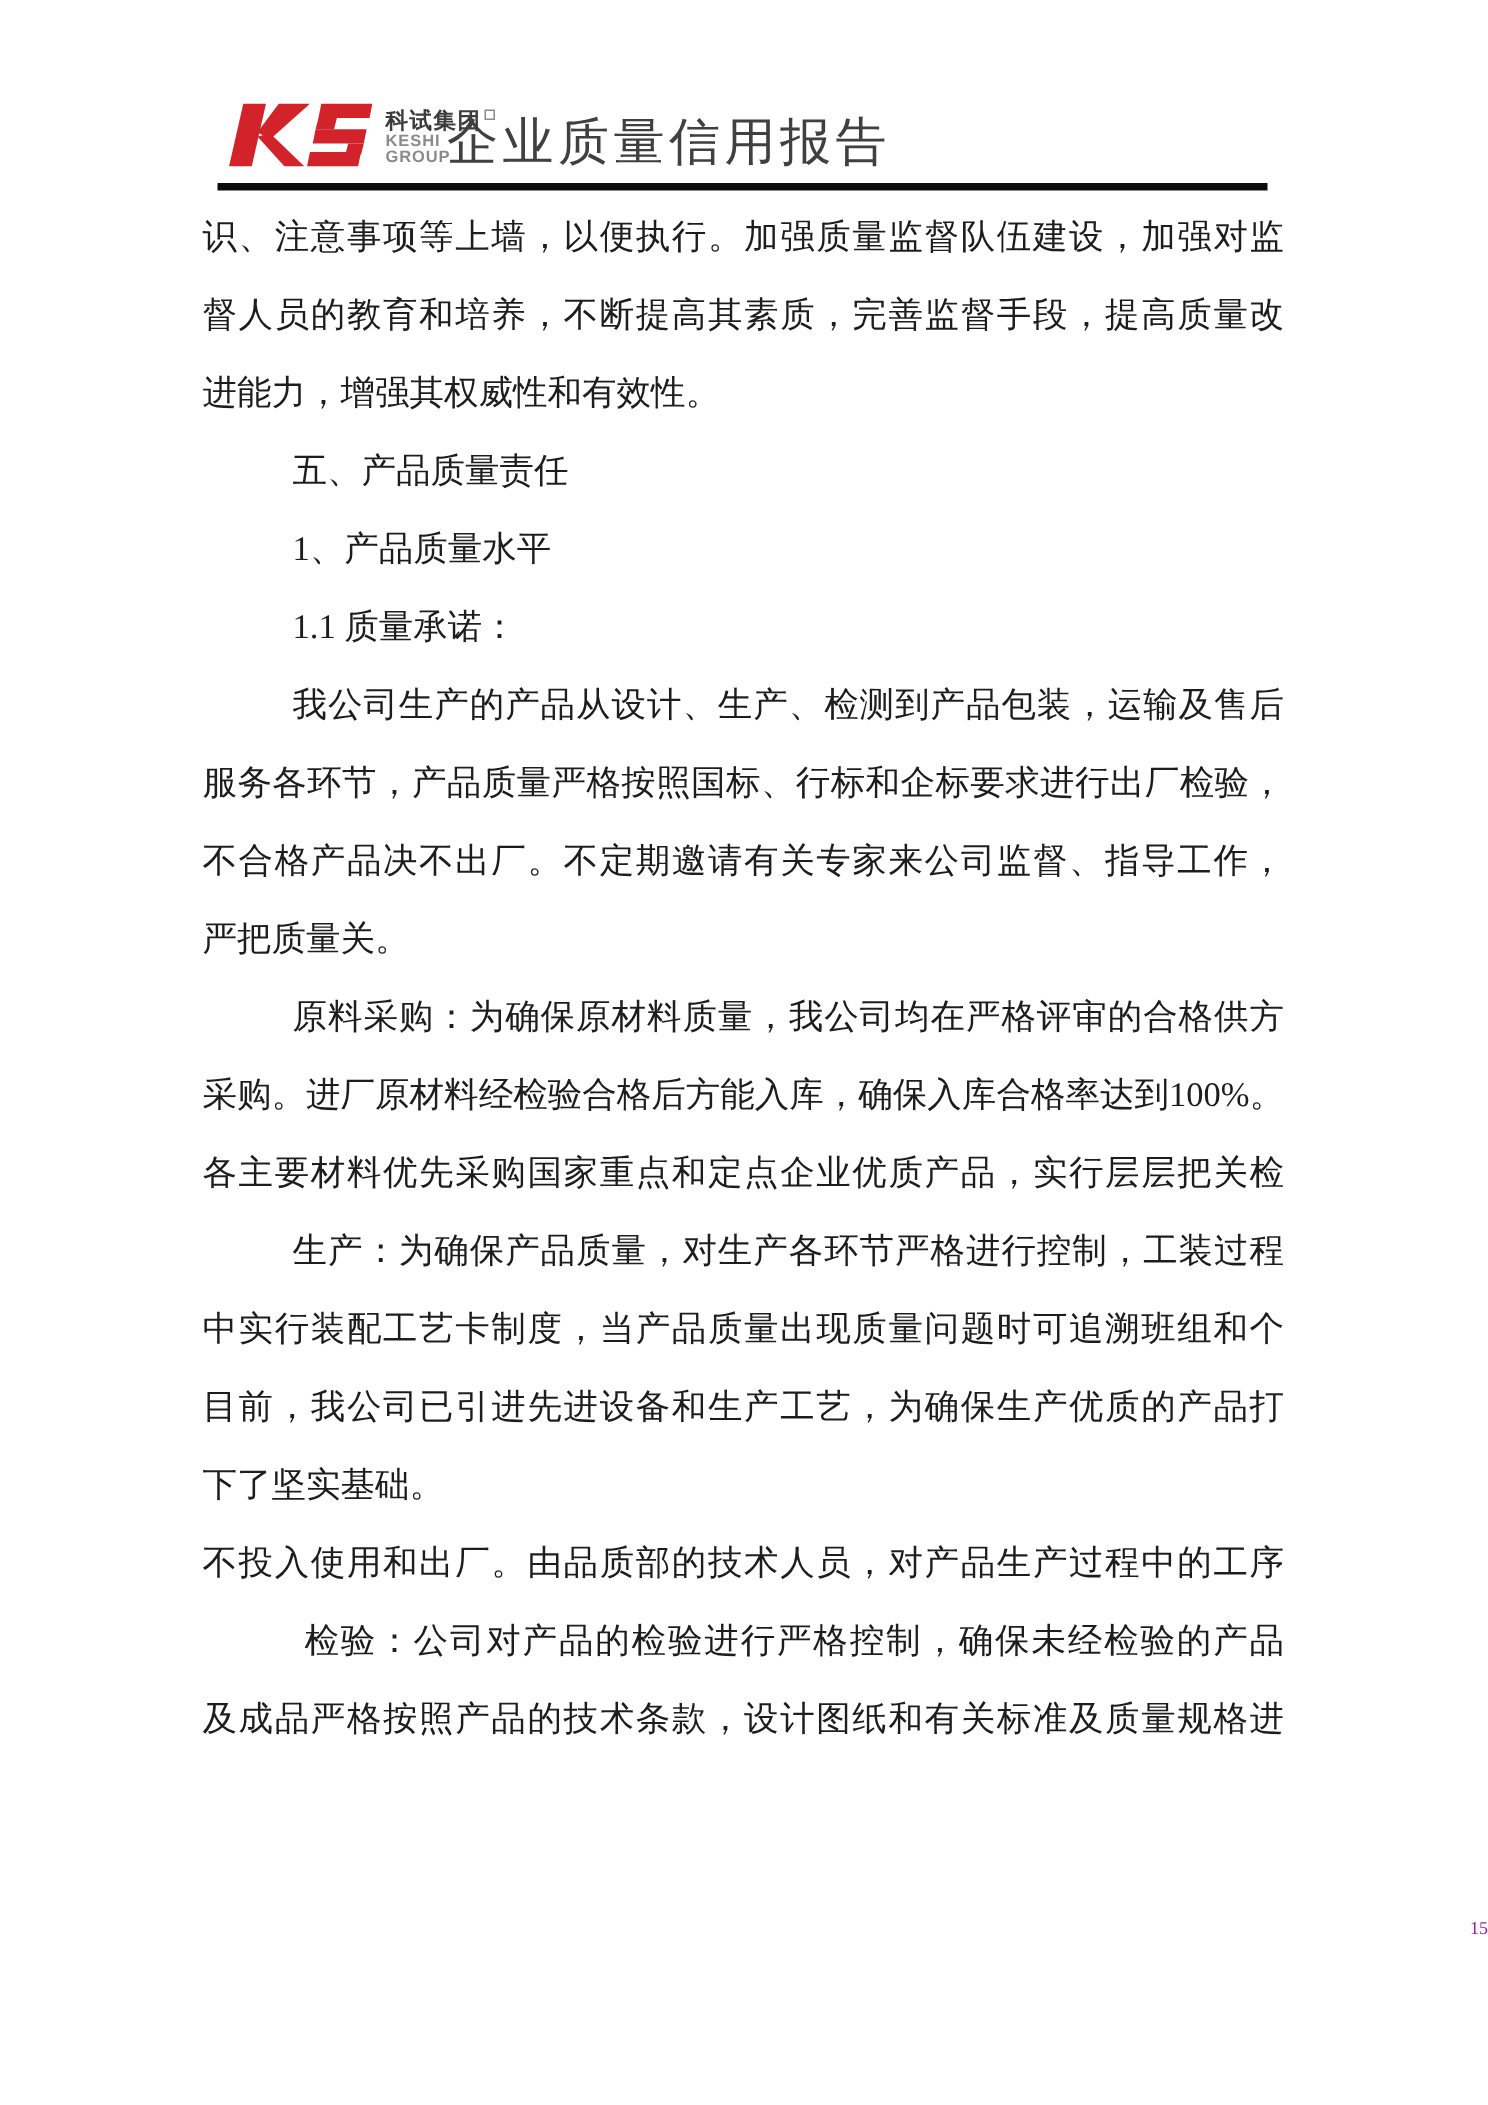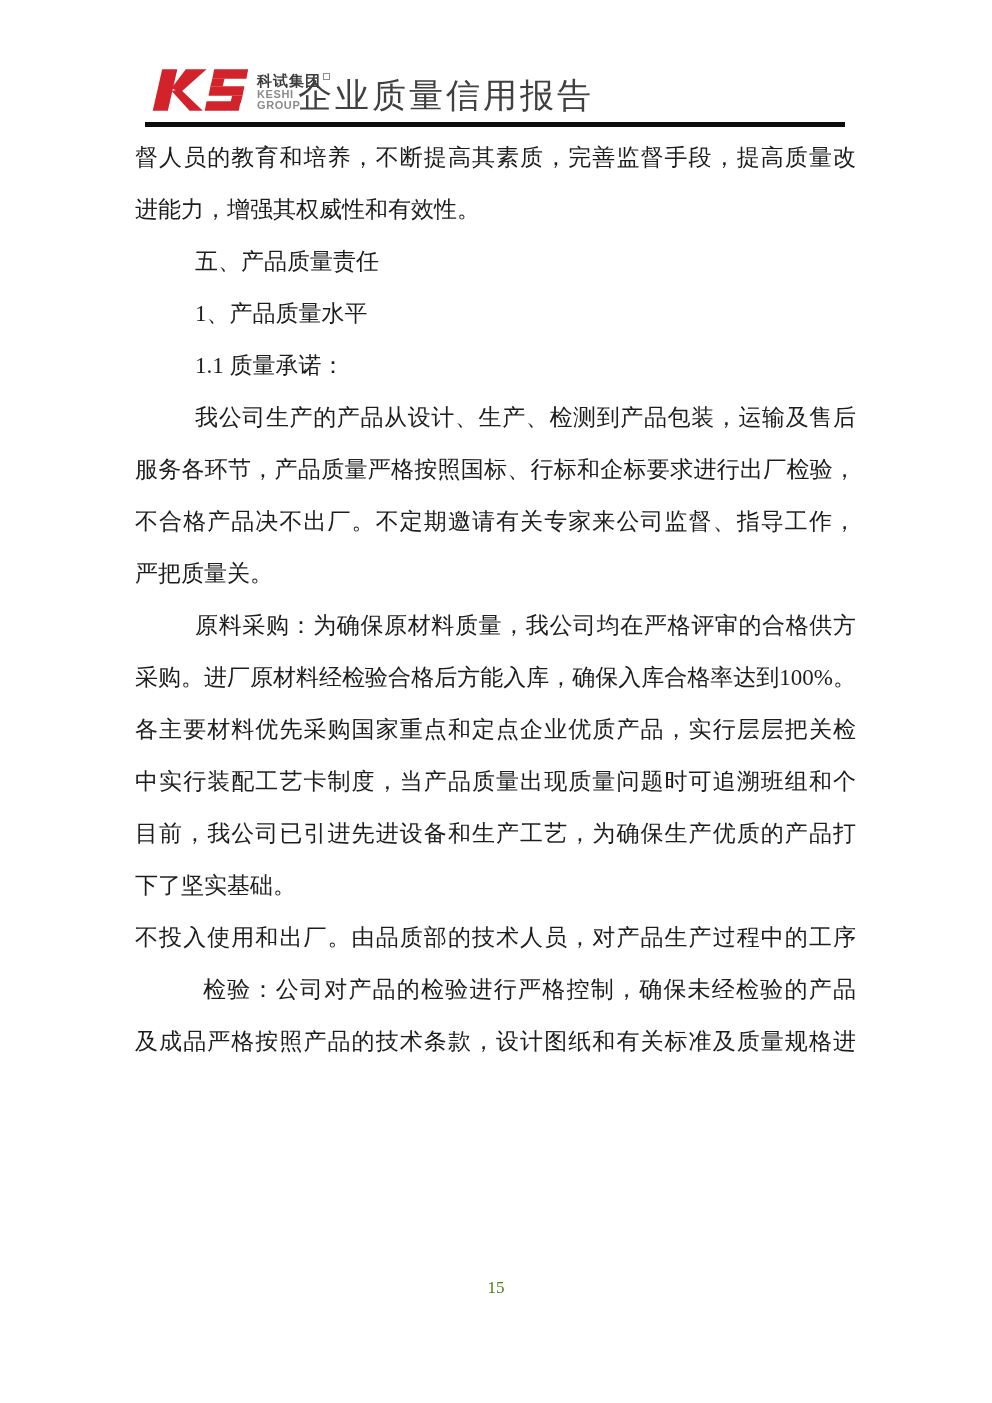--- a/index.html
+++ b/index.html
@@ -85,23 +85,23 @@
     text-align-last: justify;
   }
   .ind  { text-indent: 60px; }
   .ind2 { text-indent: 68px; }
   
   .page-number {
     position: absolute;
     top: 1278px;
     left: 0;
     width: 100%;
-    text-align: center;
-    font-size: 17px;
-    color: #4d7c0f;
+    text-align: right;
+    font-size: 12px;
+    color: #a21caf;
   }
 </style>
 </head>
 <body>
 
 <div class="page">
 
   <div class="logo">
     <svg class="ks-mark" viewBox="0 0 110 52" xmlns="http://www.w3.org/2000/svg" aria-hidden="true">
       <g fill="#d2232a">
@@ -128,32 +128,34 @@
       <div class="logo-en">KESHI</div>
       <div class="logo-en">GROUP</div>
     </div>
   </div>
 
   <div class="doc-title">企业质量信用报告</div>
 
   <div class="header-rule"></div>
 
   <div class="body-text">
+    <div class="line j">识、注意事项等上墙，以便执行。加强质量监督队伍建设，加强对监</div>
     <div class="line j">督人员的教育和培养，不断提高其素质，完善监督手段，提高质量改</div>
     <div class="line">进能力，增强其权威性和有效性。</div>
     <div class="line ind">五、产品质量责任</div>
     <div class="line ind">1、产品质量水平</div>
     <div class="line ind">1.1 质量承诺：</div>
     <div class="line ind j">我公司生产的产品从设计、生产、检测到产品包装，运输及售后</div>
     <div class="line j">服务各环节，产品质量严格按照国标、行标和企标要求进行出厂检验，</div>
     <div class="line j">不合格产品决不出厂。不定期邀请有关专家来公司监督、指导工作，</div>
     <div class="line">严把质量关。</div>
     <div class="line ind j">原料采购：为确保原材料质量，我公司均在严格评审的合格供方</div>
     <div class="line j">采购。进厂原材料经检验合格后方能入库，确保入库合格率达到100%。</div>
     <div class="line j">各主要材料优先采购国家重点和定点企业优质产品，实行层层把关检</div>
+    <div class="line ind j">生产：为确保产品质量，对生产各环节严格进行控制，工装过程</div>
     <div class="line j">中实行装配工艺卡制度，当产品质量出现质量问题时可追溯班组和个</div>
     <div class="line j">目前，我公司已引进先进设备和生产工艺，为确保生产优质的产品打</div>
     <div class="line">下了坚实基础。</div>
     <div class="line j">不投入使用和出厂。由品质部的技术人员，对产品生产过程中的工序</div>
     <div class="line ind2 j">检验：公司对产品的检验进行严格控制，确保未经检验的产品</div>
     <div class="line j">及成品严格按照产品的技术条款，设计图纸和有关标准及质量规格进</div>
   </div>
 
   <div class="page-number">15</div>
 

